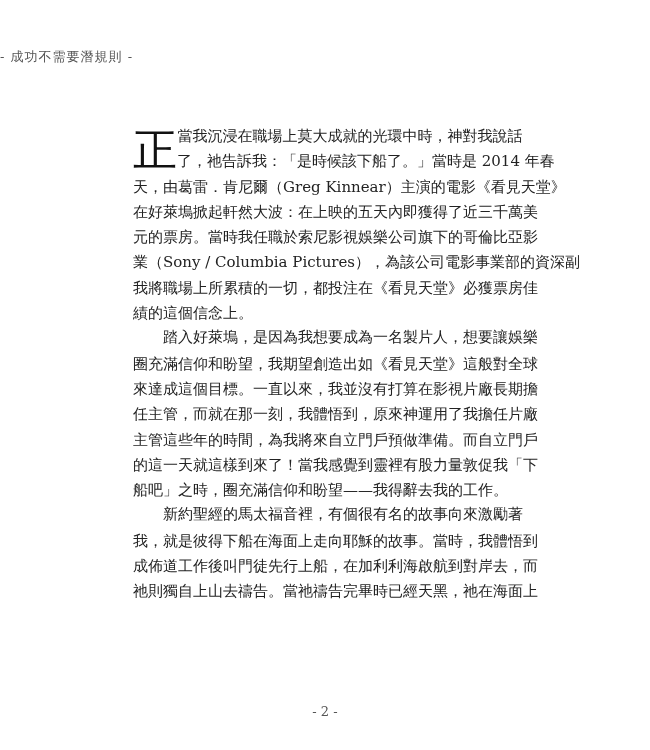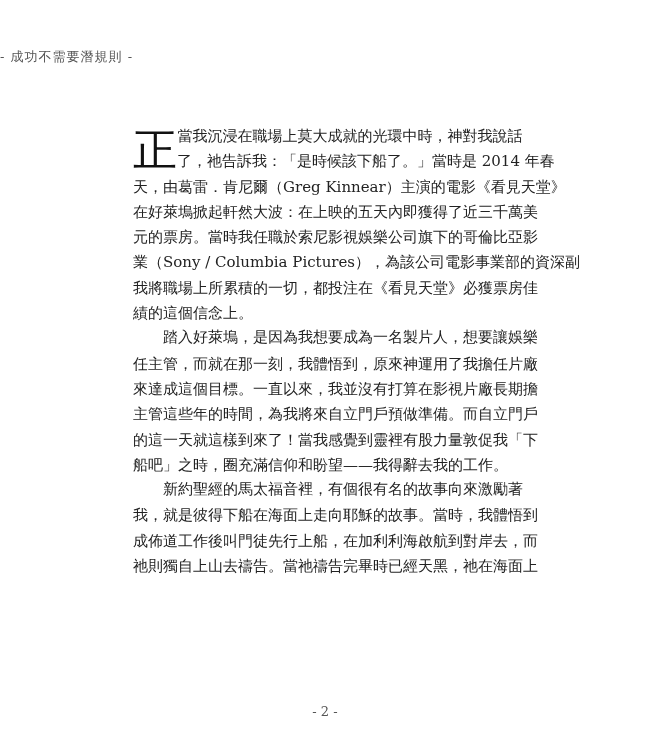--- a/index.html
+++ b/index.html
@@ -43,22 +43,23 @@
     <span class="line">天，由葛雷．肯尼爾（Greg Kinnear）主演的電影《看見天堂》</span>
     <span class="line">在好萊塢掀起軒然大波：在上映的五天內即獲得了近三千萬美</span>
     <span class="line">元的票房。當時我任職於索尼影視娛樂公司旗下的哥倫比亞影</span>
     <span class="line">業（Sony / Columbia Pictures），為該公司電影事業部的資深副</span>
     <span class="line">我將職場上所累積的一切，都投注在《看見天堂》必獲票房佳</span>
     <span class="line">績的這個信念上。</span>
   </div>
 
   <div>
     <span class="line indent">踏入好萊塢，是因為我想要成為一名製片人，想要讓娛樂</span>
+    <span class="line">圈充滿信仰和盼望，我期望創造出如《看見天堂》這般對全球</span>
+    <span class="line">來達成這個目標。一直以來，我並沒有打算在影視片廠長期擔</span>
     <span class="line">任主管，而就在那一刻，我體悟到，原來神運用了我擔任片廠</span>
-    <span class="line">來達成這個目標。一直以來，我並沒有打算在影視片廠長期擔</span>
     <span class="line">主管這些年的時間，為我將來自立門戶預做準備。而自立門戶</span>
     <span class="line">的這一天就這樣到來了！當我感覺到靈裡有股力量敦促我「下</span>
     <span class="line">船吧」之時，圈充滿信仰和盼望——我得辭去我的工作。</span>
   </div>
 
   <div>
     <span class="line indent">新約聖經的馬太福音裡，有個很有名的故事向來激勵著</span>
     <span class="line">我，就是彼得下船在海面上走向耶穌的故事。當時，我體悟到</span>
     <span class="line">成佈道工作後叫門徒先行上船，在加利利海啟航到對岸去，而</span>
     <span class="line">祂則獨自上山去禱告。當祂禱告完畢時已經天黑，祂在海面上</span>

